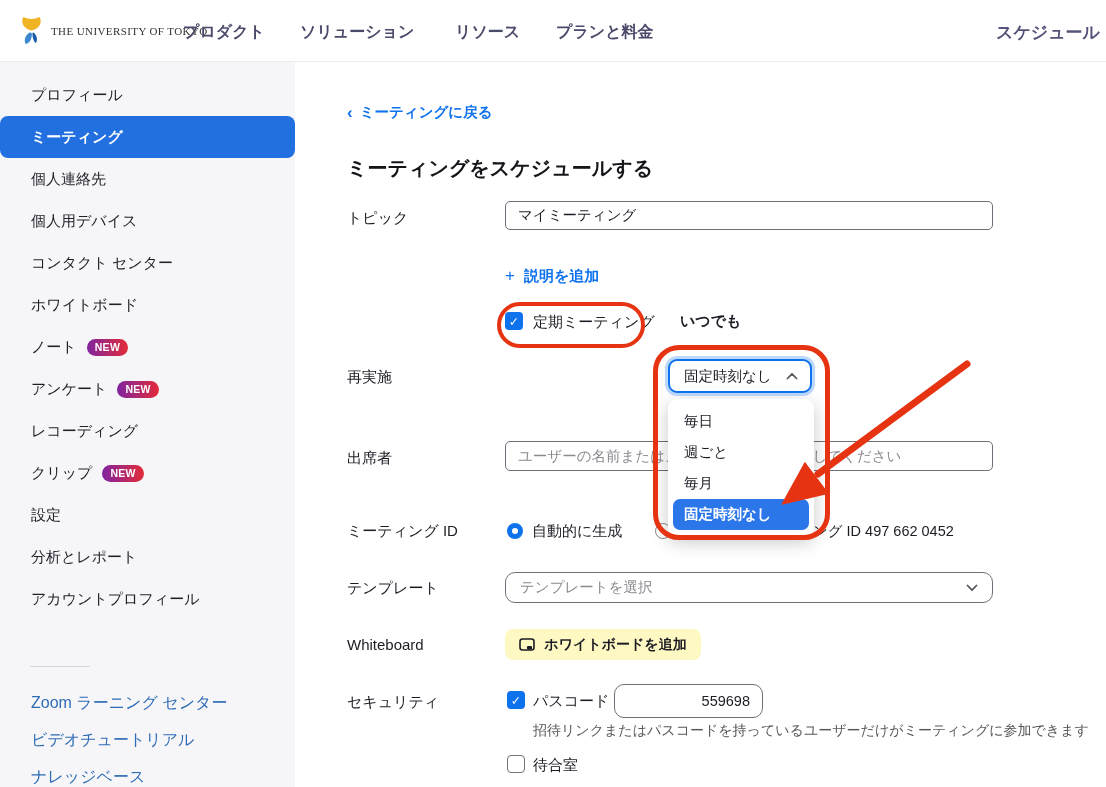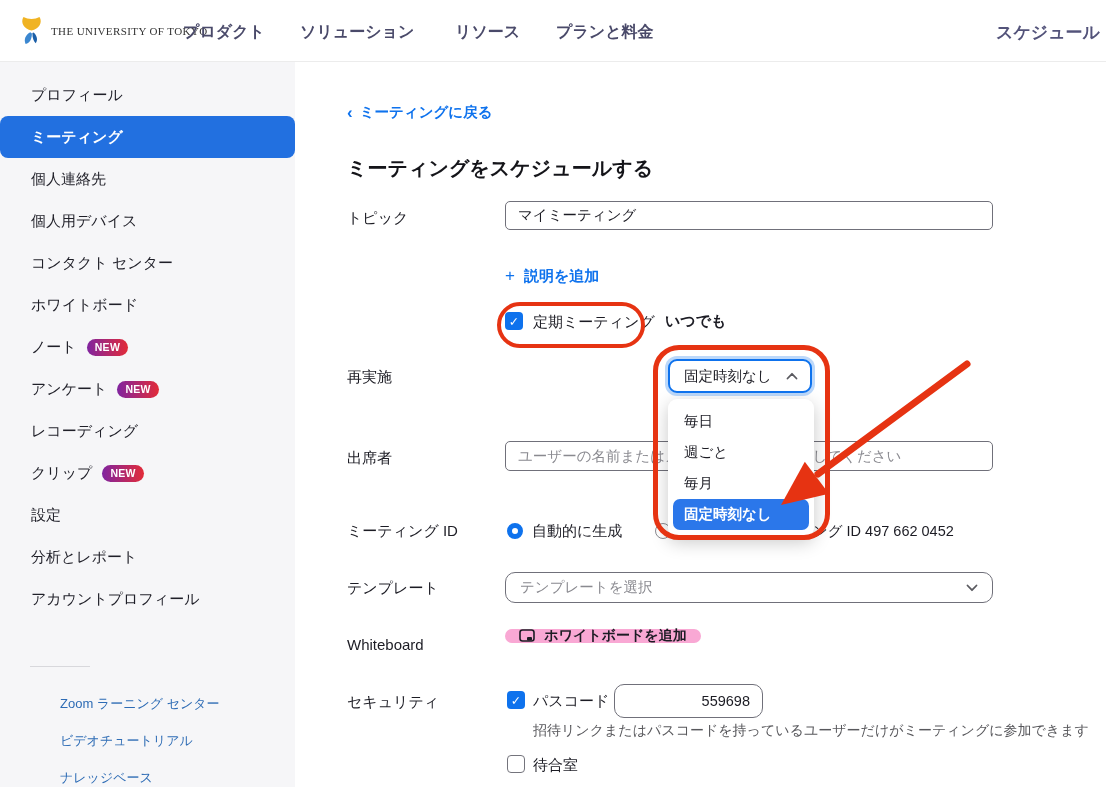--- a/index.html
+++ b/index.html
@@ -19,22 +19,22 @@
   
   #sidebar { position:absolute; left:0; top:62px; width:295px; height:725px;
     background:#f6f6f8; padding-top:12px; z-index:4; }
   .side-item { height:42px; display:flex; align-items:center; padding-left:31px;
     font-size:15px; color:#1f1f28; cursor:pointer; white-space:nowrap; }
   .side-item.selected { background:#2270e0; color:#fff; font-weight:600;border-radius:8px; }
   .badge-new { margin-left:10px; padding:2px 8px 3px; border-radius:10px;
     font-size:10.5px; font-weight:700; color:#fff; letter-spacing:.3px;
     background:linear-gradient(90deg,#8024a0,#e22b38); }
   .side-divider { margin:46px 0 0 30px; width:60px; border-top:1px solid #d8d8dc; }
-  .side-link { height:37px; display:flex; align-items:center; padding-left:19px;
-    font-size:13px; color:#2e6cb5; cursor:pointer; white-space:nowrap;margin-left:41px; }
+  .side-link { height:37px; display:flex; align-items:center; padding-left:31px;
+    font-size:16px; color:#2e6cb5; cursor:pointer; white-space:nowrap; }
   
   .back-link { left:347px; top:103px; color:#0e72ed; font-size:14.5px; font-weight:600;
     display:flex; align-items:center; gap:7px; cursor:pointer; }
   .back-chevron { font-size:17px; line-height:14px; }
   .page-title { left:347px; top:155px; font-size:20px; font-weight:700; color:#141419; }
   .form-label { font-size:15px; color:#1c1c24; white-space:nowrap; }
   .text-input { border:1px solid #70707a; border-radius:5px; background:#fff;
     font-size:14.5px; color:#1c1c24; padding:0 12px; outline:none;
     font-family:"Liberation Sans","DejaVu Sans",sans-serif; }
   .text-input::placeholder { color:#8a8a90; }
@@ -56,21 +56,21 @@
   #recur-menu { left:668px; top:399px; width:146px; background:#fff; border-radius:9px;
     box-shadow:0 5px 18px rgba(0,0,0,.22); padding:7px 5px; z-index:30; }
   .menu-option { height:31px; line-height:31px; padding-left:11px; font-size:14.5px;
     color:#1c1c24; cursor:pointer; border-radius:7px; white-space:nowrap; }
   .menu-option.selected { background:#2b77ea; color:#fff; font-weight:700; }
   
   .select-box { border:1px solid #70707a; border-radius:10px; background:#fff;
     display:flex; align-items:center; justify-content:space-between;
     padding:0 14px; font-size:14.5px; color:#8a8a90; cursor:pointer; }
   
-  #wb-button { left:505px; top:629px; width:196px; height:14px; background:#f9a8d4;
+  #wb-button { left:505px; top:629px; width:196px; height:31px; background:#fef9c3;
     border-radius:8px; display:flex; align-items:center; justify-content:center;
     gap:9px; font-size:14px; font-weight:700; color:#1c1c24; cursor:pointer; }
   .helper-text { left:533px; top:722px; font-size:14px; color:#58585c; white-space:nowrap; }
   
   .annotation { border:5px solid #e63312; background:transparent; pointer-events:none; }
   #annot-ellipse { left:497px; top:302px; width:148px; height:46px; border-radius:25px;
     border-width:4.5px; z-index:40; }
   #annot-rect { left:653px; top:345px; width:177px; height:195px; border-radius:26px; z-index:40; }
   #annot-arrow { left:740px; top:350px; z-index:41; pointer-events:none; }
 </style>
@@ -154,21 +154,21 @@
 
 <div class="abs blue-link" style="left:505px;top:266px">
   <span style="font-size:17px;font-weight:400">+</span>
   <span>説明を追加</span>
 </div>
 
 <div class="abs checkbox checked" style="left:505px;top:312px">
   <span>✓</span>
 </div>
 <div class="abs form-label" style="left:533px;top:313px;font-weight:500">定期ミーティング</div>
-<div class="abs form-label" style="left:665px;top:312px;font-weight:700">いつでも</div>
+<div class="abs form-label" style="left:680px;top:312px;font-weight:700">いつでも</div>
 
 <div class="abs form-label" style="left:347px;top:368px">再実施</div>
 <div class="abs" id="recur-select">
   <span>固定時刻なし</span>
   <svg width="12" height="8" viewBox="0 0 12 8">
     <polyline class="chev" points="1.5,6.5 6,1.8 10.5,6.5"></polyline>
   </svg>
 </div>
 
 <div class="abs form-label" style="left:347px;top:449px">出席者</div>

